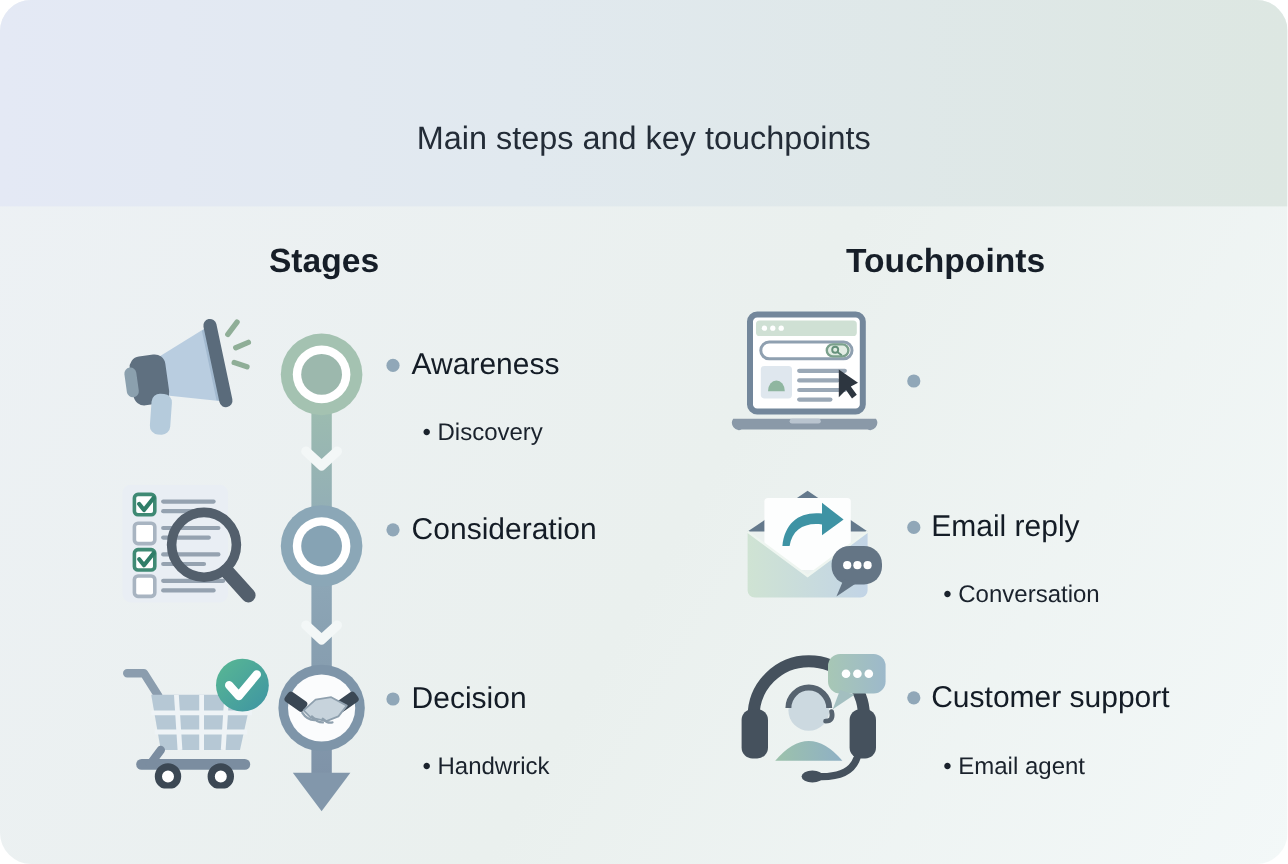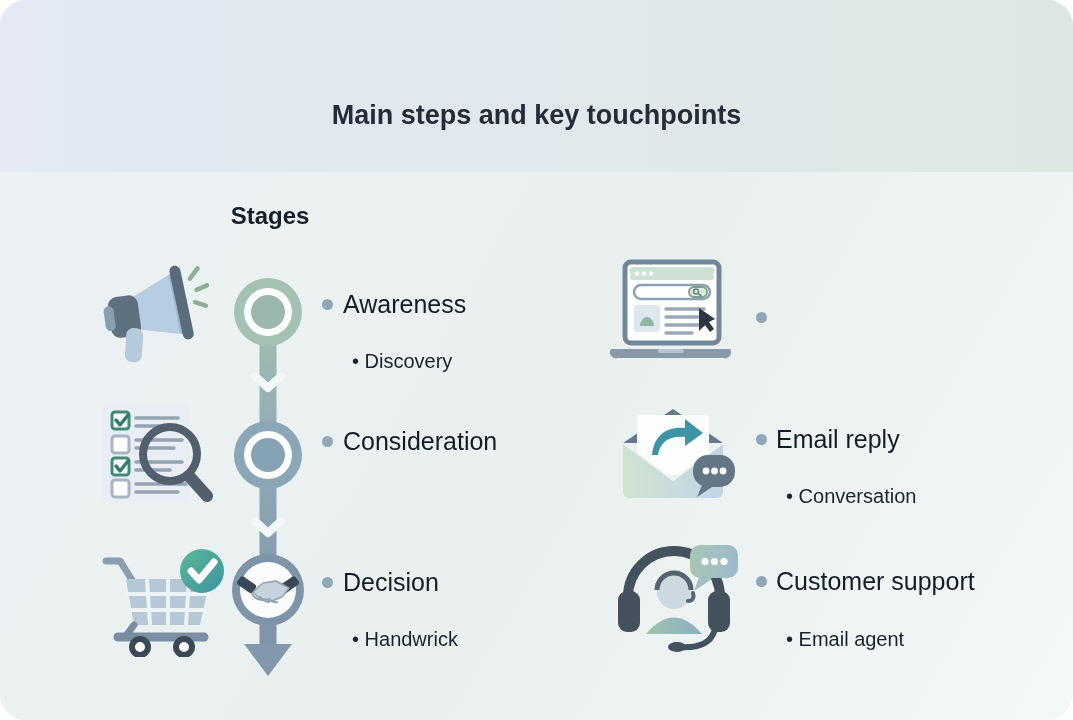--- a/index.html
+++ b/index.html
@@ -4,41 +4,42 @@
 <style>
   html,body{margin:0;padding:0;background:#ffffff;}
   body{width:1073px;height:720px;position:relative;font-family:"Liberation Sans","DejaVu Sans",sans-serif;}
   .card{position:absolute;inset:0;border-radius:26px;overflow:hidden;
         background:linear-gradient(120deg,#edf1f5 0%,#eaf0ee 55%,#f3f8f8 100%);}
   .header{position:absolute;left:0;top:0;width:1073px;height:172px;
           background:linear-gradient(90deg,#e4e9f5 0%,#e1e9ef 40%,#dde7e2 100%);}
   .title{position:absolute;left:0;top:40px;width:1073px;text-align:center;
          font-size:41px;font-weight:700;color:#1f2731;letter-spacing:-0.5px;}
   .subtitle{position:absolute;left:0;top:100px;width:1073px;text-align:center;
-            font-size:27px;font-weight:700;color:#232c37;}
+            font-size:27px;font-weight:400;color:#232c37;}
   .col-head{position:absolute;top:202px;width:240px;text-align:center;
-            font-size:24px;font-weight:700;color:#161e28;}
+            font-size:28px;font-weight:700;color:#161e28;}
   .col-head.stages{left:150px;}
   .col-head.touch{left:668px;}
   .item-label{position:absolute;font-size:25px;font-weight:400;color:#141c26;white-space:nowrap;}
   .item-sub{position:absolute;font-size:20px;font-weight:400;color:#1a222c;white-space:nowrap;margin-top:24px;}
   .dot{position:absolute;width:11px;height:11px;border-radius:50%;background:#90a7b8;}
   .iconbox{position:absolute;}
   svg{display:block;}
 </style>
 </head>
 <body>
 
 <div class="card">
 
   <div class="header">
     <div class="subtitle">Main steps and key touchpoints</div>
   </div>
 
   <div class="col-head stages">Stages</div>
+  <div class="col-head touch">Touchpoints</div>
 
   <div class="iconbox" style="left:92px;top:262px;">
     <svg width="125" height="112" viewBox="0 0 125 112">
       <g transform="rotate(-8 62 56)">
         <g stroke="#8fae97" stroke-width="4.5" stroke-linecap="round">
           <line x1="103" y1="22" x2="112" y2="13"></line>
           <line x1="108" y1="34" x2="119" y2="31"></line>
           <line x1="105" y1="46" x2="115" y2="51"></line>
         </g>
         <polygon points="90,12 96,78 40,64 40,34" fill="#b9cde0"></polygon>

